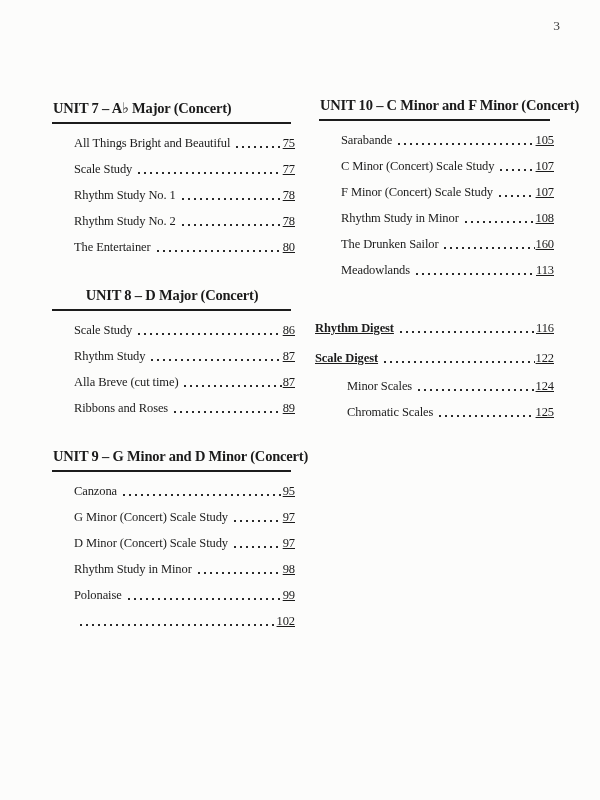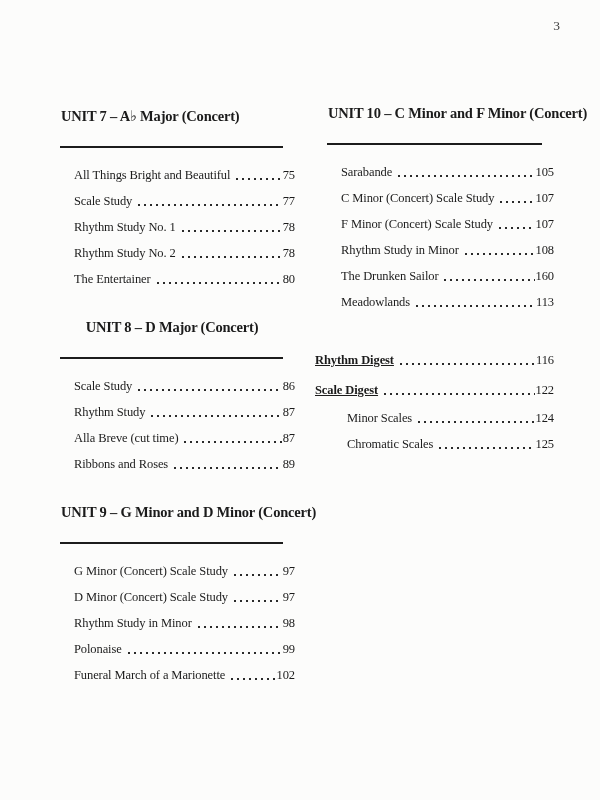--- a/index.html
+++ b/index.html
@@ -20,41 +20,41 @@
     top: 18px; right: 40px;
     font-size: 13.5px;
     color: #3a3a3a;
   }
   .col { position: absolute; }
   .col-left  { left: 48px;  top: 95px; width: 247px; }
   .col-right { left: 315px; top: 92px; width: 239px; text-align: center; }
 
   .unit + .unit { margin-top: 26px; text-align: center; }
   .unit-heading {
-    margin: 12px;
+    margin: 4px;
     font-size: 14.5px;
     font-weight: bold;
     letter-spacing: -0.2px;
     line-height: 19px;
     white-space: nowrap;
     border-bottom: 2px solid #1c1c1c;
-    padding: 0 0 20px 1px;
+    padding: 0 0 4px 1px;
   }
   .entries { padding-top: 2px; }
 
   .entry {
     display: flex;
     align-items: center;
     height: 26px;
     font-size: 12.5px;
     padding-left: 26px;
     letter-spacing: -0.1px;
   }
   .entry .title { white-space: nowrap; }
-  .entry .pageno { white-space: nowrap; }
+  .entry .pageno { white-space: nowrap; text-decoration: underline; }
   .entry .leader {
     flex: 1;
     min-width: 8px;
     height: 15px;
     margin: 0 1px 0 4px;
     background-image: radial-gradient(circle, #2a2a2a 1px, transparent 1.35px);
     background-size: 6px 4px;
     background-repeat: repeat-x;
     background-position: left bottom 2px;
   }
@@ -122,41 +122,45 @@
             <span class="title">Ribbons and Roses</span>
             <span class="leader"></span>
             <span class="pageno">89</span>
           </div>
         </div>
       </section>
       <section class="unit">
         <h2 class="unit-heading">UNIT 9 – G Minor and D Minor (Concert)</h2>
         <div class="entries">
           <div class="entry">
+            <span class="title">Canzona</span>
+            <span class="leader"></span>
+            <span class="pageno">95</span>
+          </div>
+          <div class="entry">
             <span class="title">G Minor (Concert) Scale Study</span>
             <span class="leader"></span>
             <span class="pageno">97</span>
           </div>
           <div class="entry">
             <span class="title">D Minor (Concert) Scale Study</span>
             <span class="leader"></span>
             <span class="pageno">97</span>
           </div>
           <div class="entry">
             <span class="title">Rhythm Study in Minor</span>
             <span class="leader"></span>
             <span class="pageno">98</span>
           </div>
           <div class="entry">
             <span class="title">Polonaise</span>
             <span class="leader"></span>
             <span class="pageno">99</span>
           </div>
           <div class="entry">
-            <span class="title">Funeral March of a Marionette</span>
             <span class="leader"></span>
             <span class="pageno">102</span>
           </div>
         </div>
       </section>
     </div>
   <div class="col col-right" id="col-right">
       <section class="unit">
         <h2 class="unit-heading">UNIT 10 – C Minor and F Minor (Concert)</h2>
         <div class="entries">

